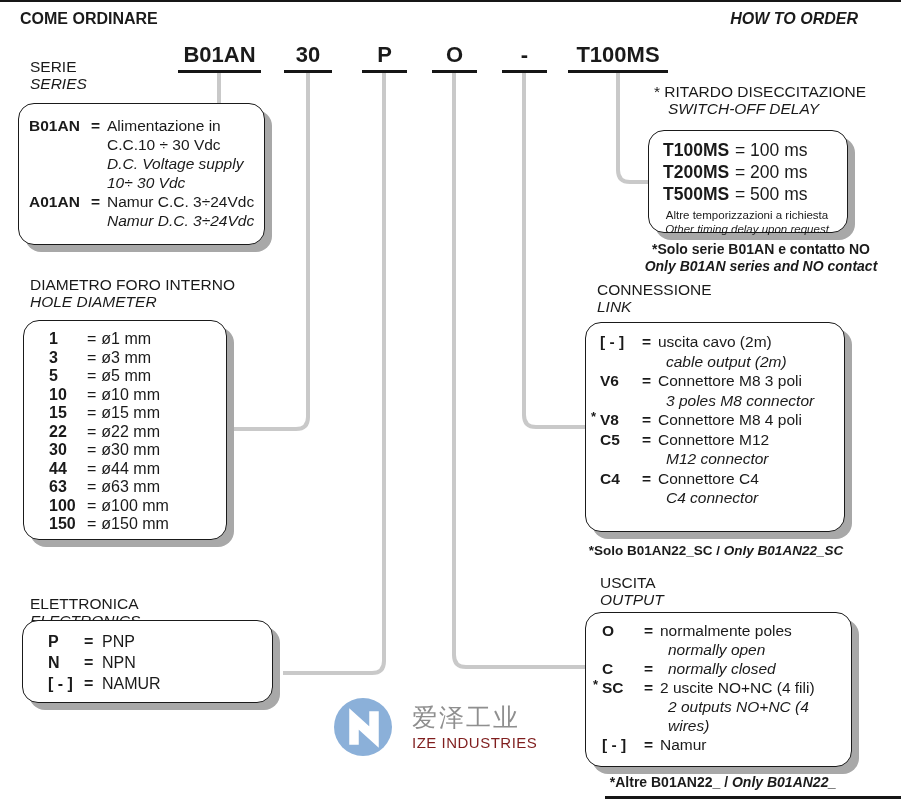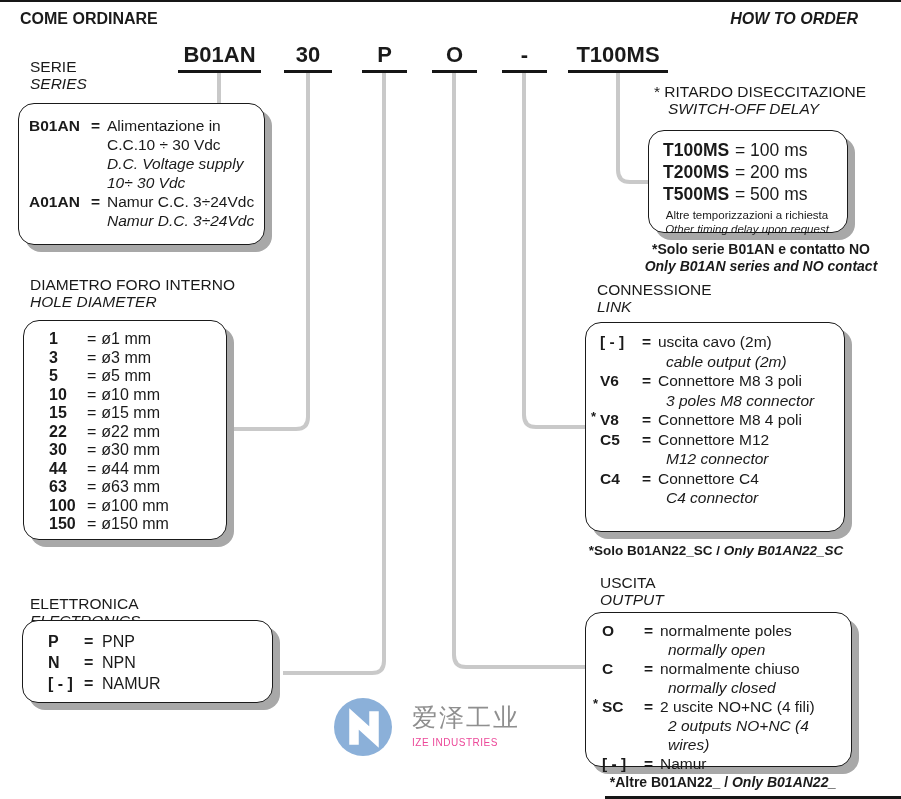--- a/index.html
+++ b/index.html
@@ -74,21 +74,21 @@
   #delay-footnote .en{font-style:italic;}
   #link-footnote{left:583px;top:543px;width:266px;font-size:13.5px;}
   #output-footnote{left:592px;top:774px;width:262px;font-size:14px;}
   .fn-it{font-style:italic;}
 
   
   .logo{position:absolute;left:334px;top:698px;display:flex;align-items:center;z-index:1;}
   .logo-text{margin-left:20px;}
   .logo-cn{font-size:25px;line-height:28px;letter-spacing:2px;color:#8f8f8f;
            font-family:"DejaVu Sans",sans-serif;}
-  .logo-en{font-size:10px;line-height:17px;letter-spacing:0.5px;color:#ec4899;margin-top:2px;}
+  .logo-en{font-size:15px;line-height:17px;letter-spacing:0.5px;color:#7f1d1d;margin-top:2px;}
 </style>
 </head>
 <body>
 
 <div class="page">
 
   <div class="edge-strip" style="left:0;top:0;width:901px;height:2px;"></div>
   <div class="edge-strip" style="left:605px;bottom:0;width:296px;height:3px;"></div>
 
   <div class="abs title-it">COME ORDINARE</div>
@@ -296,21 +296,20 @@
       <span class="oeq">=</span>
       <div class="otxt">
           <div>normalmente poles</div>
           <div class="it en">normally open</div>
         </div>
     </div>
     <div class="orow">
       <span class="ocode"><sup class="star"></sup><span>C</span></span>
       <span class="oeq">=</span>
       <div class="otxt">
-          <div>normalmente chiuso</div>
           <div class="it en">normally closed</div>
         </div>
     </div>
     <div class="orow">
       <span class="ocode"><sup class="star">*</sup><span>SC</span></span>
       <span class="oeq">=</span>
       <div class="otxt">
           <div>2 uscite NO+NC (4 fili)</div>
           <div class="it en">2 outputs NO+NC (4 wires)</div>
         </div>

